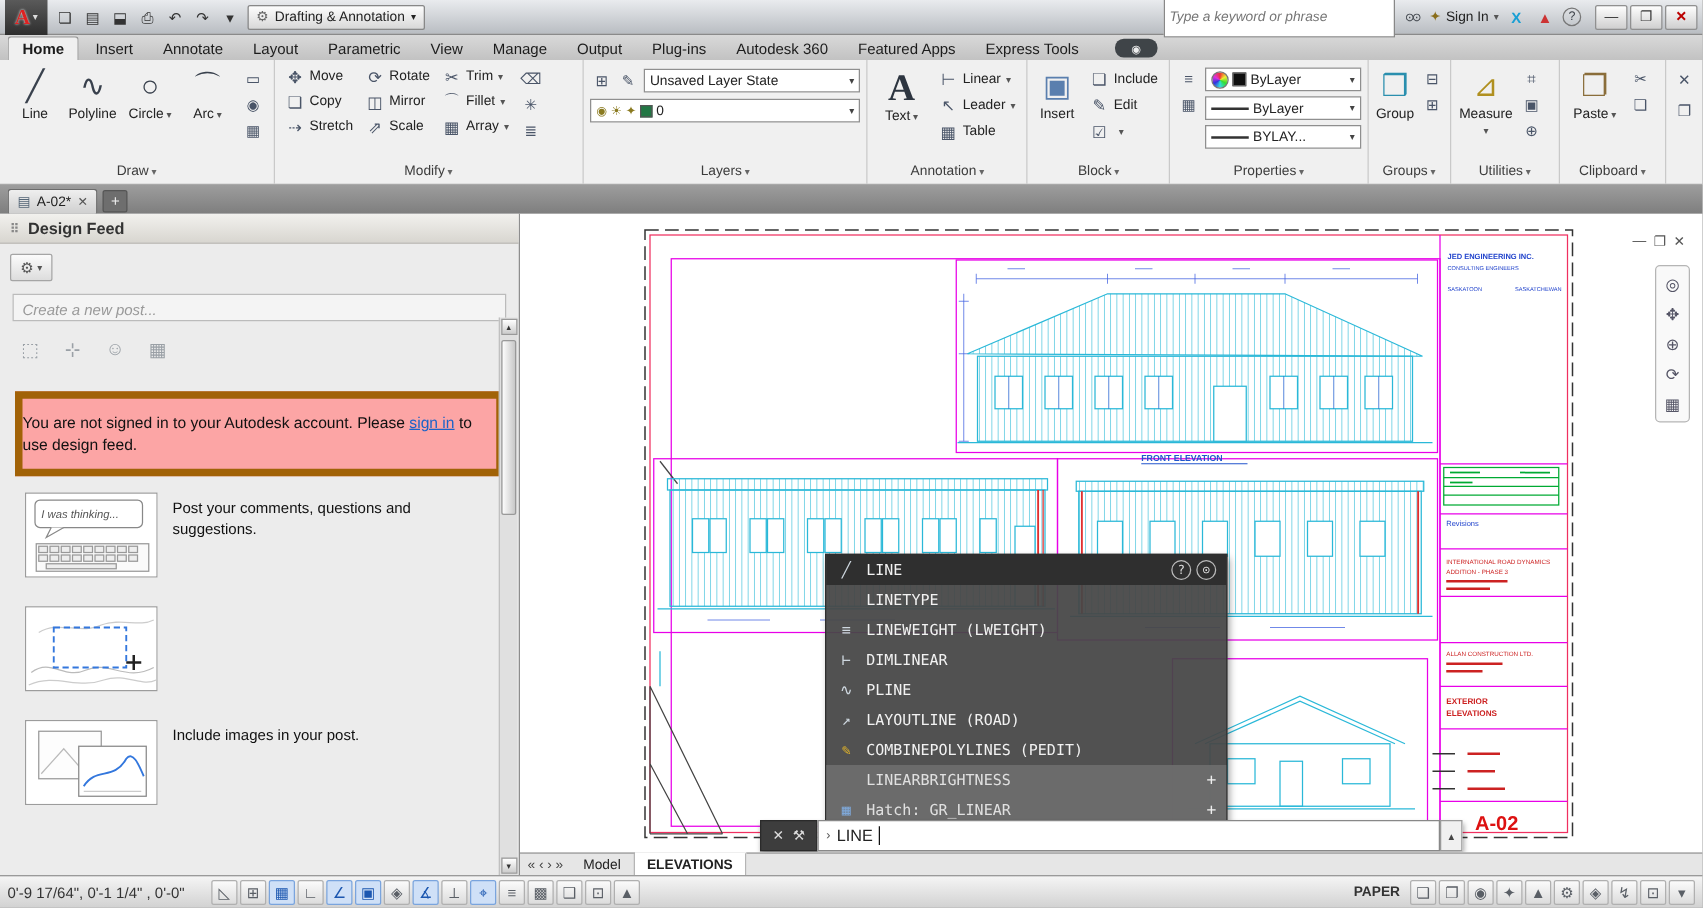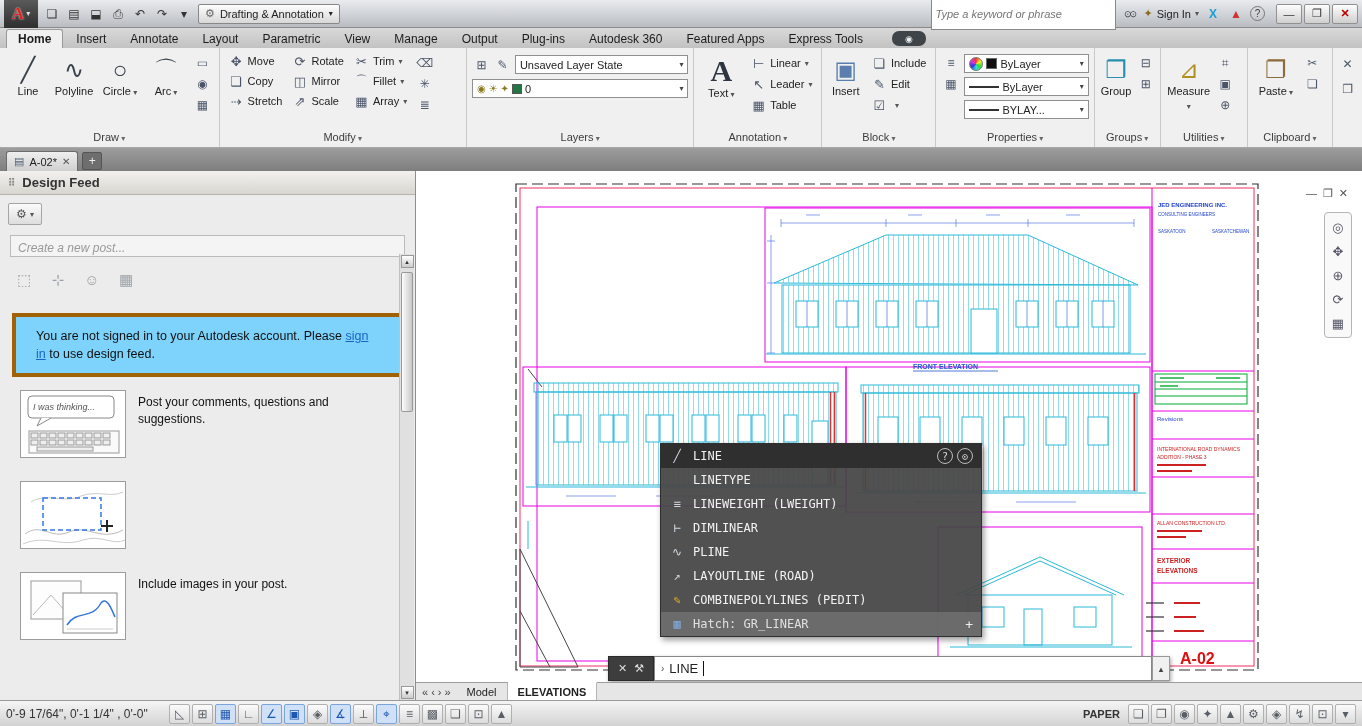--- a/index.html
+++ b/index.html
@@ -66,21 +66,21 @@
 
   
   .feed{position:absolute;top:171px;left:0;width:416px;bottom:26px;background:#ececec;border-right:1px solid #8e8e8e;overflow:hidden}
   .feed-header{height:24px;background:linear-gradient(#f2f1ee,#d8d6d0);border-bottom:1px solid #b5b3ad;display:flex;align-items:center;gap:7px;padding:0 8px;font-weight:bold;font-size:13px;color:#333}
   .feed-grip{color:#888;font-size:10px}
   .feed-tools{padding:8px 8px 4px}
   .gearbtn{width:34px;height:22px;border:1px solid #a5a5a5;background:linear-gradient(#fbfbfb,#ddd);border-radius:2px;display:flex;align-items:center;justify-content:center;gap:3px;color:#555}
   .postbox{margin:6px 10px 0 10px;height:22px;background:#f4f4f4;border:1px solid #bbb;padding:5px 7px;font-size:12px;font-style:italic;color:#999}
   .feed-actions{display:flex;gap:14px;padding:14px 14px 10px;color:#9aa0a6;font-size:15px}
   .feed-actions .fa{width:20px;text-align:center}
-  .signin-box{margin:14px 12px 0 12px;background:#7dd3fc;border:4px solid #a16207;padding:10px 20px;font-size:12.5px;color:#111;line-height:1.45}
+  .signin-box{margin:14px 12px 0 12px;background:#fca5a5;border:6px solid #a16207;padding:10px 0;font-size:12.5px;color:#111;line-height:1.45}
   .signin-box a{color:#1c63c8;text-decoration:underline;cursor:pointer}
   .feed-item{display:flex;gap:12px;padding:13px 14px 10px 20px;align-items:flex-start}
   .thumb{flex:0 0 auto;border:1px solid #9c9c9c;background:#fff}
   .feed-item p{font-size:12px;color:#111;line-height:1.4;max-width:215px;padding-top:4px}
   .feed-scroll{position:absolute;right:1px;top:83px;bottom:0;width:15px;background:#e0e0e0;border-left:1px solid #c0c0c0;display:flex;flex-direction:column;justify-content:space-between;align-items:center;padding:1px 0}
   .scr-arrow{width:13px;height:13px;background:linear-gradient(#fff,#ccc);border:1px solid #999;font-size:7px;color:#333;display:flex;align-items:center;justify-content:center}
   .scr-thumb{position:absolute;top:18px;left:1px;width:12px;height:140px;background:linear-gradient(90deg,#fdfdfd,#c8c8c8);border:1px solid #999;border-radius:2px}
 
   
   .canvas{position:absolute;top:171px;left:416px;right:0;bottom:44px;background:#ffffff;overflow:hidden}
@@ -812,20 +812,25 @@
         <span class="cp-label">LAYOUTLINE (ROAD)</span>
         <span class="cp-extras"></span>
       </div>
 
       <div class="cp-row peditrow">
         <span class="cp-icon">✎</span>
         <span class="cp-label">COMBINEPOLYLINES (PEDIT)</span>
         <span class="cp-extras"></span>
       </div>
 
+      <div class="cp-row grayed">
+        <span class="cp-icon"></span>
+        <span class="cp-label">LINEARBRIGHTNESS</span>
+        <span class="cp-extras"></span>
+      </div>
 
       <div class="cp-row grayed hatchrow">
         <span class="cp-icon">▦</span>
         <span class="cp-label">Hatch: GR_LINEAR</span>
         <span class="cp-extras"></span>
       </div>
 
   </div>
 
   

